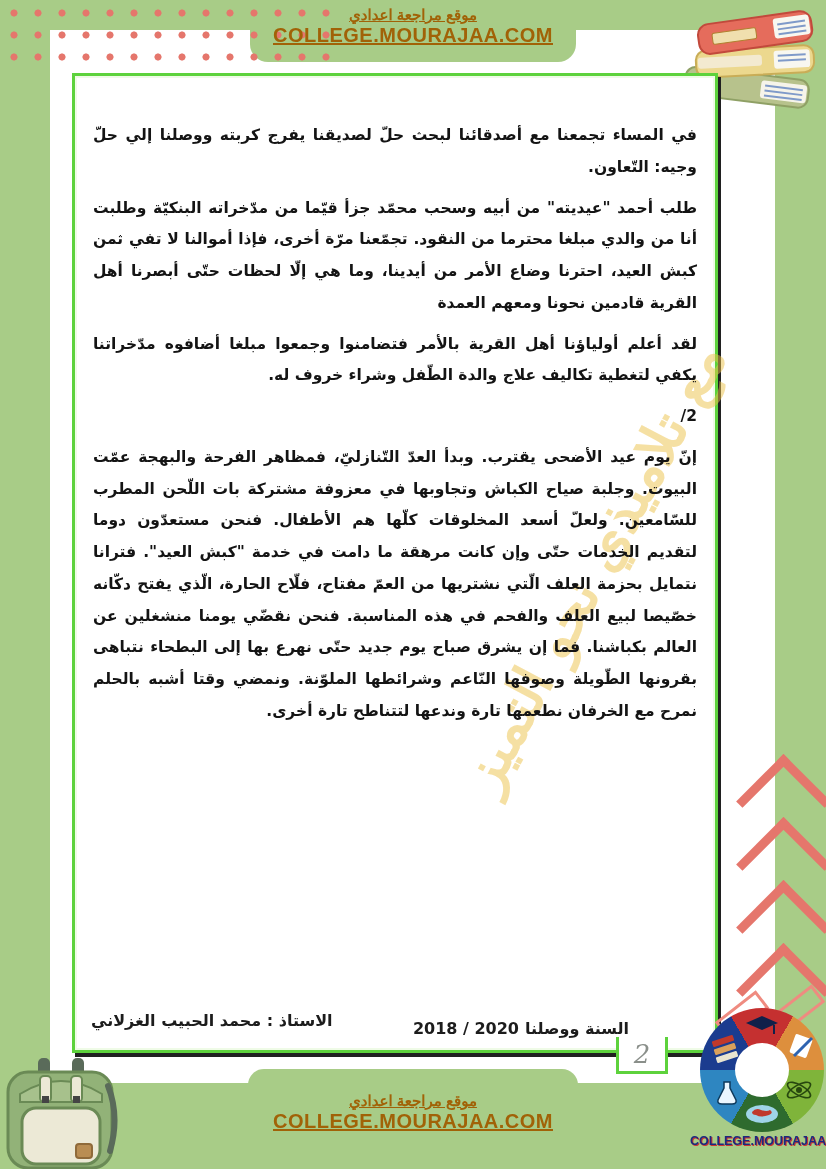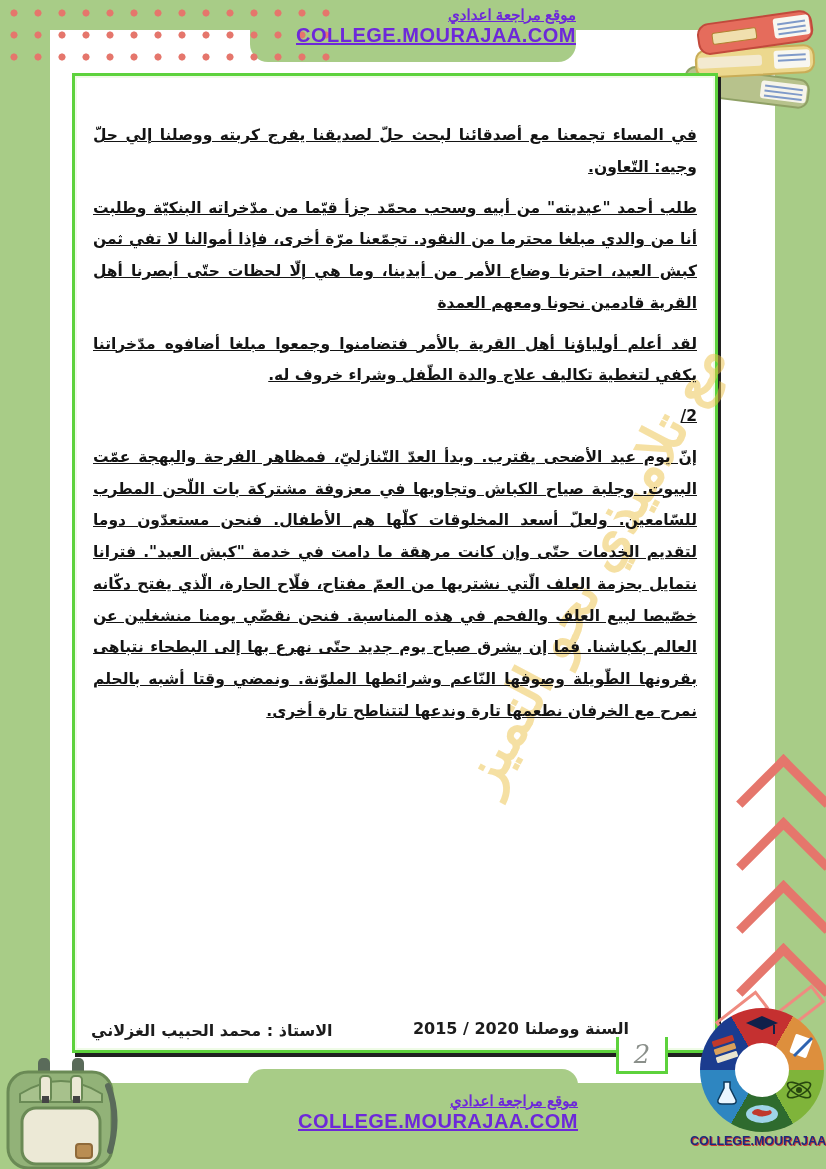--- a/index.html
+++ b/index.html
@@ -10,51 +10,51 @@
   }
   .abs{position:absolute;}
   
   .band-top{top:0;left:0;width:826px;height:30px;background:#a8cc87;}
   .band-top-bulge{top:0;left:250px;width:326px;height:62px;background:#a8cc87;border-radius:0 0 18px 18px;}
   .strip-left{top:0;left:0;width:50px;height:1169px;background:#a8cc87;}
   .strip-right{top:0;right:0;width:51px;height:1169px;background:#a8cc87;}
   .band-bottom{bottom:0;left:0;width:826px;height:86px;background:#a8cc87;}
   .band-bottom-bulge{bottom:0;left:248px;width:330px;height:100px;background:#a8cc87;border-radius:16px 16px 0 0;}
   
-  .banner-text{color:#6d28d9;text-align:right;font-weight:bold;font-family:"Liberation Sans",sans-serif;}
+  .banner-text{color:#a16207;text-align:center;font-weight:bold;font-family:"Liberation Sans",sans-serif;}
   .banner-ar{font-size:15px;text-decoration:underline;direction:rtl;}
   .banner-site{font-size:20px;letter-spacing:.5px;text-decoration:underline;}
   .banner-top-wrap{top:6px;left:250px;width:326px;}
   .banner-bottom-wrap{top:1092px;left:248px;width:330px;}
   
   .dots{top:2px;left:2px;width:338px;height:62px;
     background-image:radial-gradient(circle,#e5766c 3.2px,rgba(0,0,0,0) 3.9px);
     background-size:24px 22px;}
   
   .sheet{
     top:73px;left:72px;width:640px;height:974px;
     background:#ffffff;
     border:3px solid #5dd23c;
     box-shadow:3px 4px 0 0 #202020, inset 0 0 0 2px #effbe7;
   }
   .content{
     position:absolute;top:44px;left:18px;right:18px;
     direction:rtl;text-align:justify;
     font-size:15.5px;line-height:2.05;font-weight:bold;color:#141414;
   }
-  .content p{margin:0 0 9px 0;text-decoration:underline;}
+  .content p{margin:0 0 9px 0;}
   .content p.marker{direction:ltr;text-align:right;margin:2px 0 9px 0;}
   .watermark{
     top:255px;right:34px;transform-origin:100% 0;transform:rotate(-62deg);
     white-space:nowrap;direction:rtl;
     font-family:"DejaVu Serif",serif;font-weight:bold;font-size:56px;
     color:#edc24a;opacity:.5;pointer-events:none;
   }
   
-  .teacher{left:16px;bottom:10px;direction:rtl;font-size:16px;font-weight:bold;color:#1c1c1c;}
+  .teacher{left:16px;bottom:20px;direction:rtl;font-size:16px;font-weight:bold;color:#1c1c1c;}
   .year-row{right:86px;bottom:12px;direction:rtl;display:flex;gap:6px;font-size:16px;font-weight:bold;color:#1c1c1c;}
   .page-tab{
     right:47px;bottom:-24px;width:46px;height:34px;background:#ffffff;
     border:3px solid #5dd23c;border-top:none;
     display:flex;align-items:center;justify-content:center;
     font-family:"DejaVu Serif",serif;font-style:italic;font-size:26px;color:#8a8f8a;
   }
   
   .chev{width:58px;height:58px;border-left:9px solid #e5766c;border-top:9px solid #e5766c;transform:rotate(45deg);}
   
@@ -124,21 +124,21 @@
   <div class="content">
     <p>في المساء تجمعنا مع أصدقائنا لبحث حلّ لصديقنا يفرج كربته ووصلنا إلي حلّ وجيه: التّعاون.</p>
     <p>طلب أحمد "عيديته" من أبيه وسحب محمّد جزأ قيّما من مدّخراته البنكيّة وطلبت أنا من والدي مبلغا محترما من النقود. تجمّعنا مرّة أخرى، فإذا أموالنا لا تفي ثمن كبش العيد، احترنا وضاع الأمر من أيدينا، وما هي إلّا لحظات حتّى أبصرنا أهل القرية قادمين نحونا ومعهم العمدة</p>
     <p>لقد أعلم أولياؤنا أهل القرية بالأمر فتضامنوا وجمعوا مبلغا أضافوه مدّخراتنا يكفي لتغطية تكاليف علاج والدة الطّفل وشراء خروف له.</p>
     <p class="marker">/2</p>
     <p>إنّ يوم عيد الأضحى يقترب. وبدأ العدّ التّنازليّ، فمظاهر الفرحة والبهجة عمّت البيوت. وجلبة صياح الكباش وتجاوبها في معزوفة مشتركة بات اللّحن المطرب للسّامعين. ولعلّ أسعد المخلوقات كلّها هم الأطفال. فنحن مستعدّون دوما لتقديم الخدمات حتّى وإن كانت مرهقة ما دامت في خدمة "كبش العيد". فترانا نتمايل بحزمة العلف الّتي نشتريها من العمّ مفتاح، فلّاح الحارة، الّذي يفتح دكّانه خصّيصا لبيع العلف والفحم في هذه المناسبة. فنحن نقضّي يومنا منشغلين عن العالم بكباشنا. فما إن يشرق صباح يوم جديد حتّى نهرع بها إلى البطحاء نتباهى بقرونها الطّويلة وصوفها النّاعم وشرائطها الملوّنة. ونمضي وقتا أشبه بالحلم نمرح مع الخرفان نطعمها تارة وندعها لتتناطح تارة أخرى.</p>
   </div>
   <div class="abs teacher">الاستاذ : محمد الحبيب الغزلاني</div>
   <div class="abs year-row">
     <span>السنة ووصلنا</span>
-    <span dir="ltr">2015 / 2020</span>
+    <span dir="ltr">2018 / 2020</span>
   </div>
   <div class="abs page-tab">2</div>
 </div>
 
 <div class="abs chev" style="top:768px;left:750px"></div>
 <div class="abs chev" style="top:831px;left:750px"></div>
 <div class="abs chev" style="top:894px;left:750px"></div>
 <div class="abs chev" style="top:957px;left:750px"></div>
 
 <div class="abs deco-rect" style="top:1004px;left:716px"></div>

